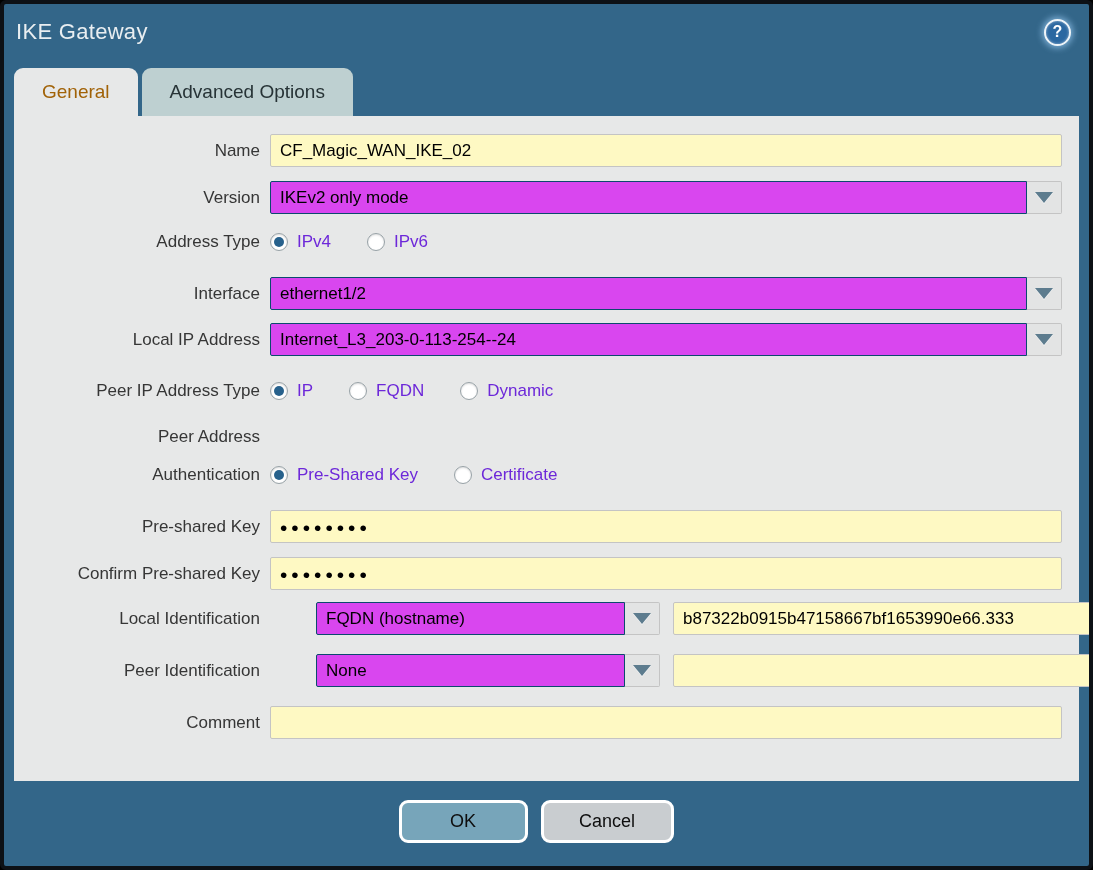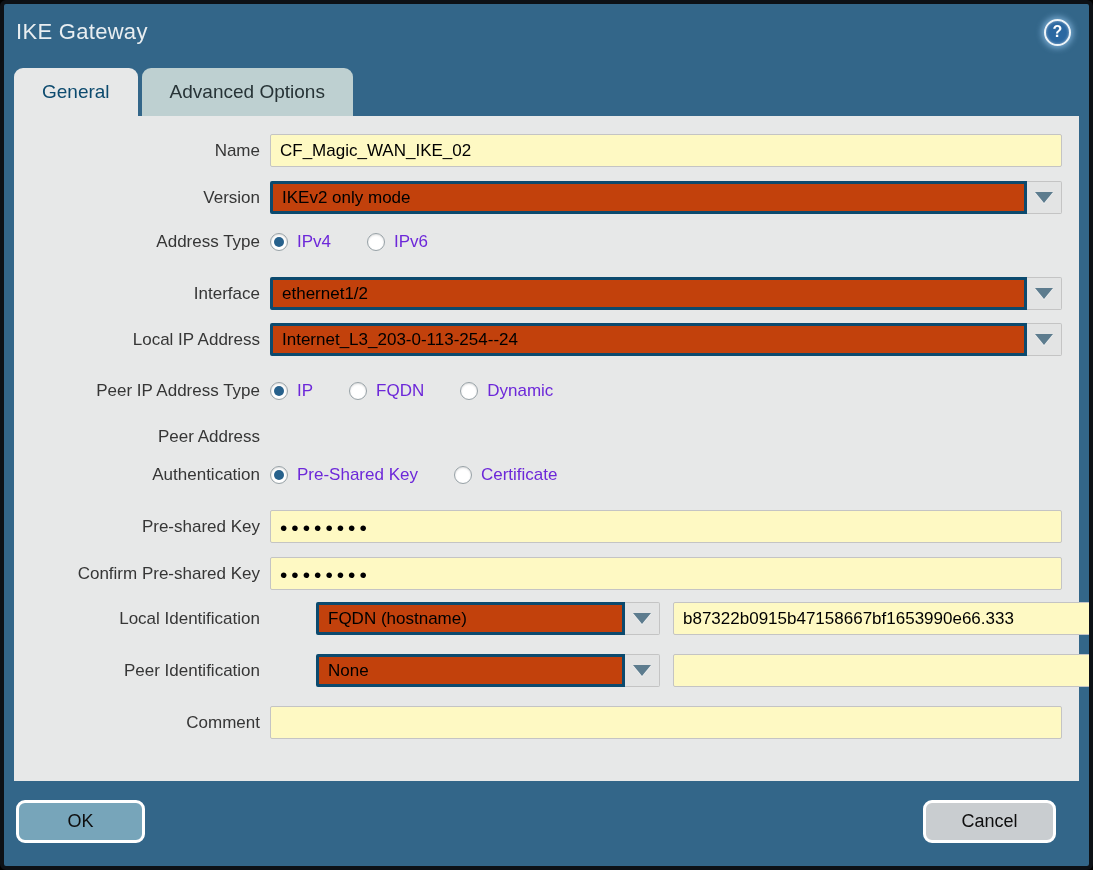--- a/index.html
+++ b/index.html
@@ -35,21 +35,21 @@
 
   
   .tabs { display:flex; gap:4px; padding-left:10px; height:48px; margin-top:8px; }
   .tab {
     border-radius:9px 9px 0 0;
     padding:0 28px;
     display:flex; align-items:center;
     font-size:19px;
     cursor:pointer;
   }
-  .tab.active { background:#e7e8e8; color:#0c4a6e; }
+  .tab.active { background:#e7e8e8; color:#a16207; }
   .tab.inactive { background:#bed0d1; color:#273336; }
 
   
   .panel {
     margin:0 10px;
     background:#e7e8e8;
     height:665px;
     padding:18px 0 0 0;
   }
   .row { display:flex; align-items:center; margin-bottom:14px; }
@@ -68,21 +68,21 @@
     display:flex; align-items:center;
     padding:0 9px;
     font-size:17px; color:#000;
     overflow:hidden; white-space:nowrap;
   }
   .password-text { font-size:21px; letter-spacing:4px; line-height:0; padding-top:2px; }
 
   .select-box { display:flex; flex:1; height:33px; min-width:0; }
   .select-value {
     flex:1; min-width:0;
-    background:#c2410c; border:3px solid #0c4a6e; border-radius:2px 0 0 2px;
+    background:#d946ef; border:1px solid #0c4a6e; border-radius:2px 0 0 2px;
     display:flex; align-items:center;
     padding:0 9px;
     font-size:17px; color:#000;
     overflow:hidden; white-space:nowrap;
   }
   .select-btn {
     width:35px; flex:none;
     background:#e3e4e4; border:1px solid #c4c4c4; border-left:none;
     border-radius:0 2px 2px 0;
     display:flex; align-items:center; justify-content:center;
@@ -111,21 +111,21 @@
   .radio.selected::after {
     content:"";
     position:absolute; left:3px; top:3px;
     width:10px; height:10px; border-radius:50%;
     background:#27618c;
   }
   .opt-label { margin-left:9px; font-size:17px; color:#6d28d9; }
 
   
   .footer {
-    display:flex; justify-content:space-between; gap:13px;
+    display:flex; justify-content:center; gap:13px;
     padding:19px 33px 0 12px;
   }
   .btn {
     height:43px;
     border-radius:9px;
     border:3px solid #fff;
     font-size:18px; color:#0e0e0e;
     display:flex; align-items:center; justify-content:center;
     cursor:pointer;
     font-family:"Liberation Sans", sans-serif;

